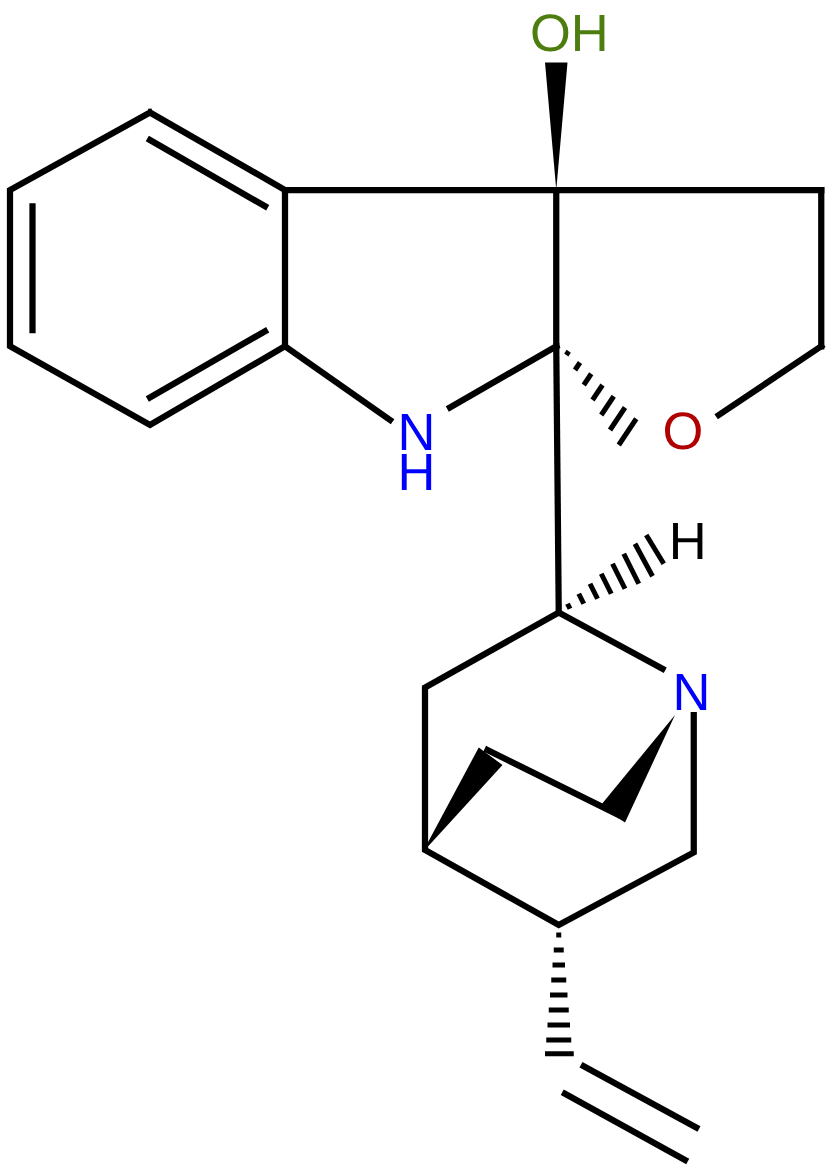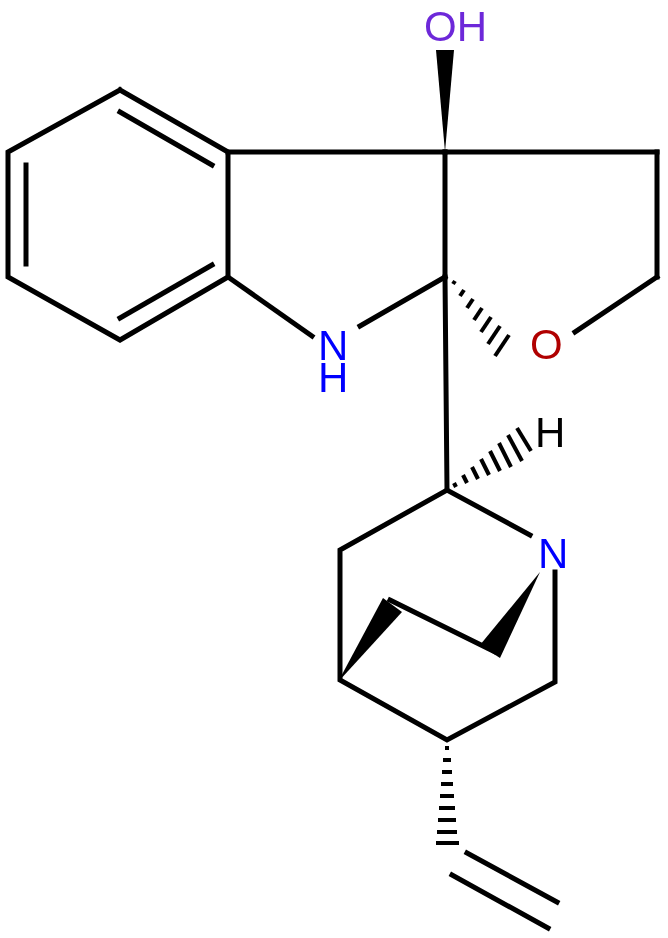--- a/index.html
+++ b/index.html
@@ -65,19 +65,19 @@
     <line x1="443" y1="760" x2="451" y2="760"></line>
     <line x1="442" y1="772" x2="452" y2="772"></line>
     <line x1="441" y1="784" x2="453" y2="784"></line>
     <line x1="440" y1="796" x2="454" y2="796"></line>
     <line x1="439" y1="808" x2="455" y2="808"></line>
     <line x1="438" y1="820" x2="456" y2="820"></line>
     <line x1="437" y1="832" x2="457" y2="832"></line>
     <line x1="436" y1="843" x2="459" y2="843"></line>
   </g>
 </svg>
-<div class="lbl" style="left:424px;top:6px;color:#6d28d9;">OH</div>
+<div class="lbl" style="left:424px;top:6px;color:#4d7c0f;">OH</div>
 <div class="lbl" style="left:318px;top:325px;color:#0000ff;">N</div>
 <div class="lbl" style="left:318px;top:357px;color:#0000ff;">H</div>
 <div class="lbl" style="left:530px;top:324px;color:#b00000;">O</div>
 <div class="lbl" style="left:535px;top:412px;color:#000;">H</div>
 <div class="lbl" style="left:538px;top:533px;color:#0000ff;">N</div>
 </div>
 
 </body></html>

